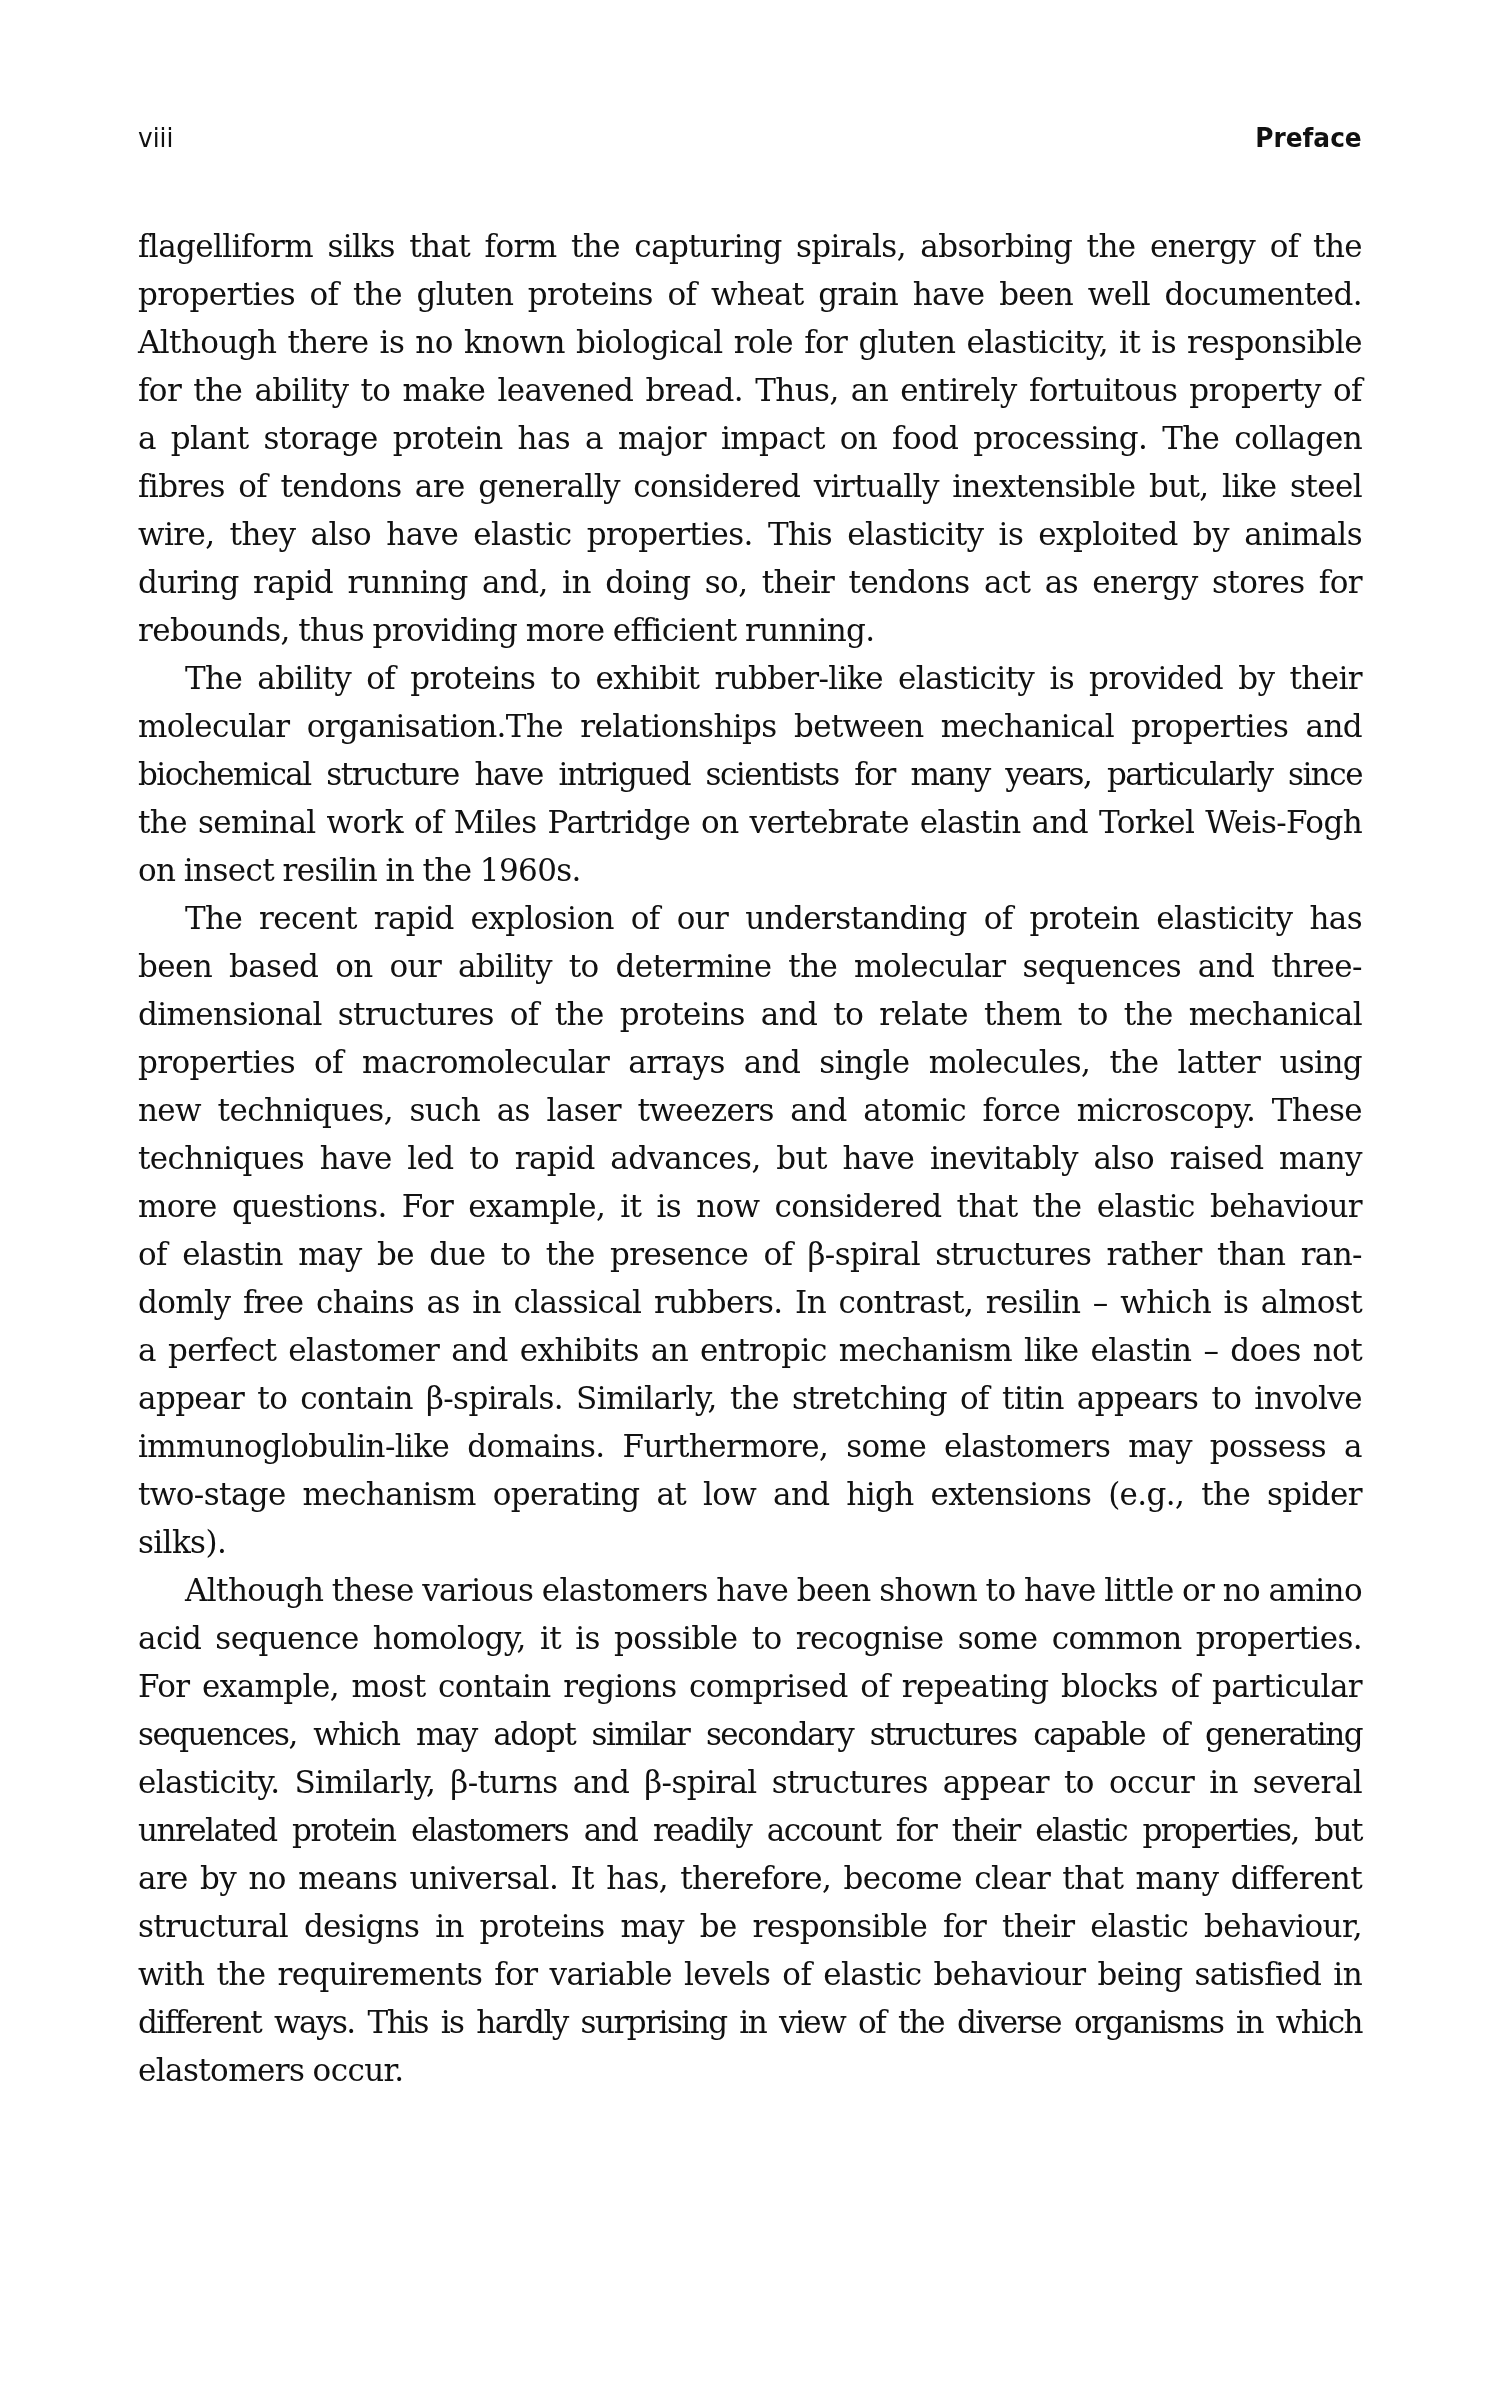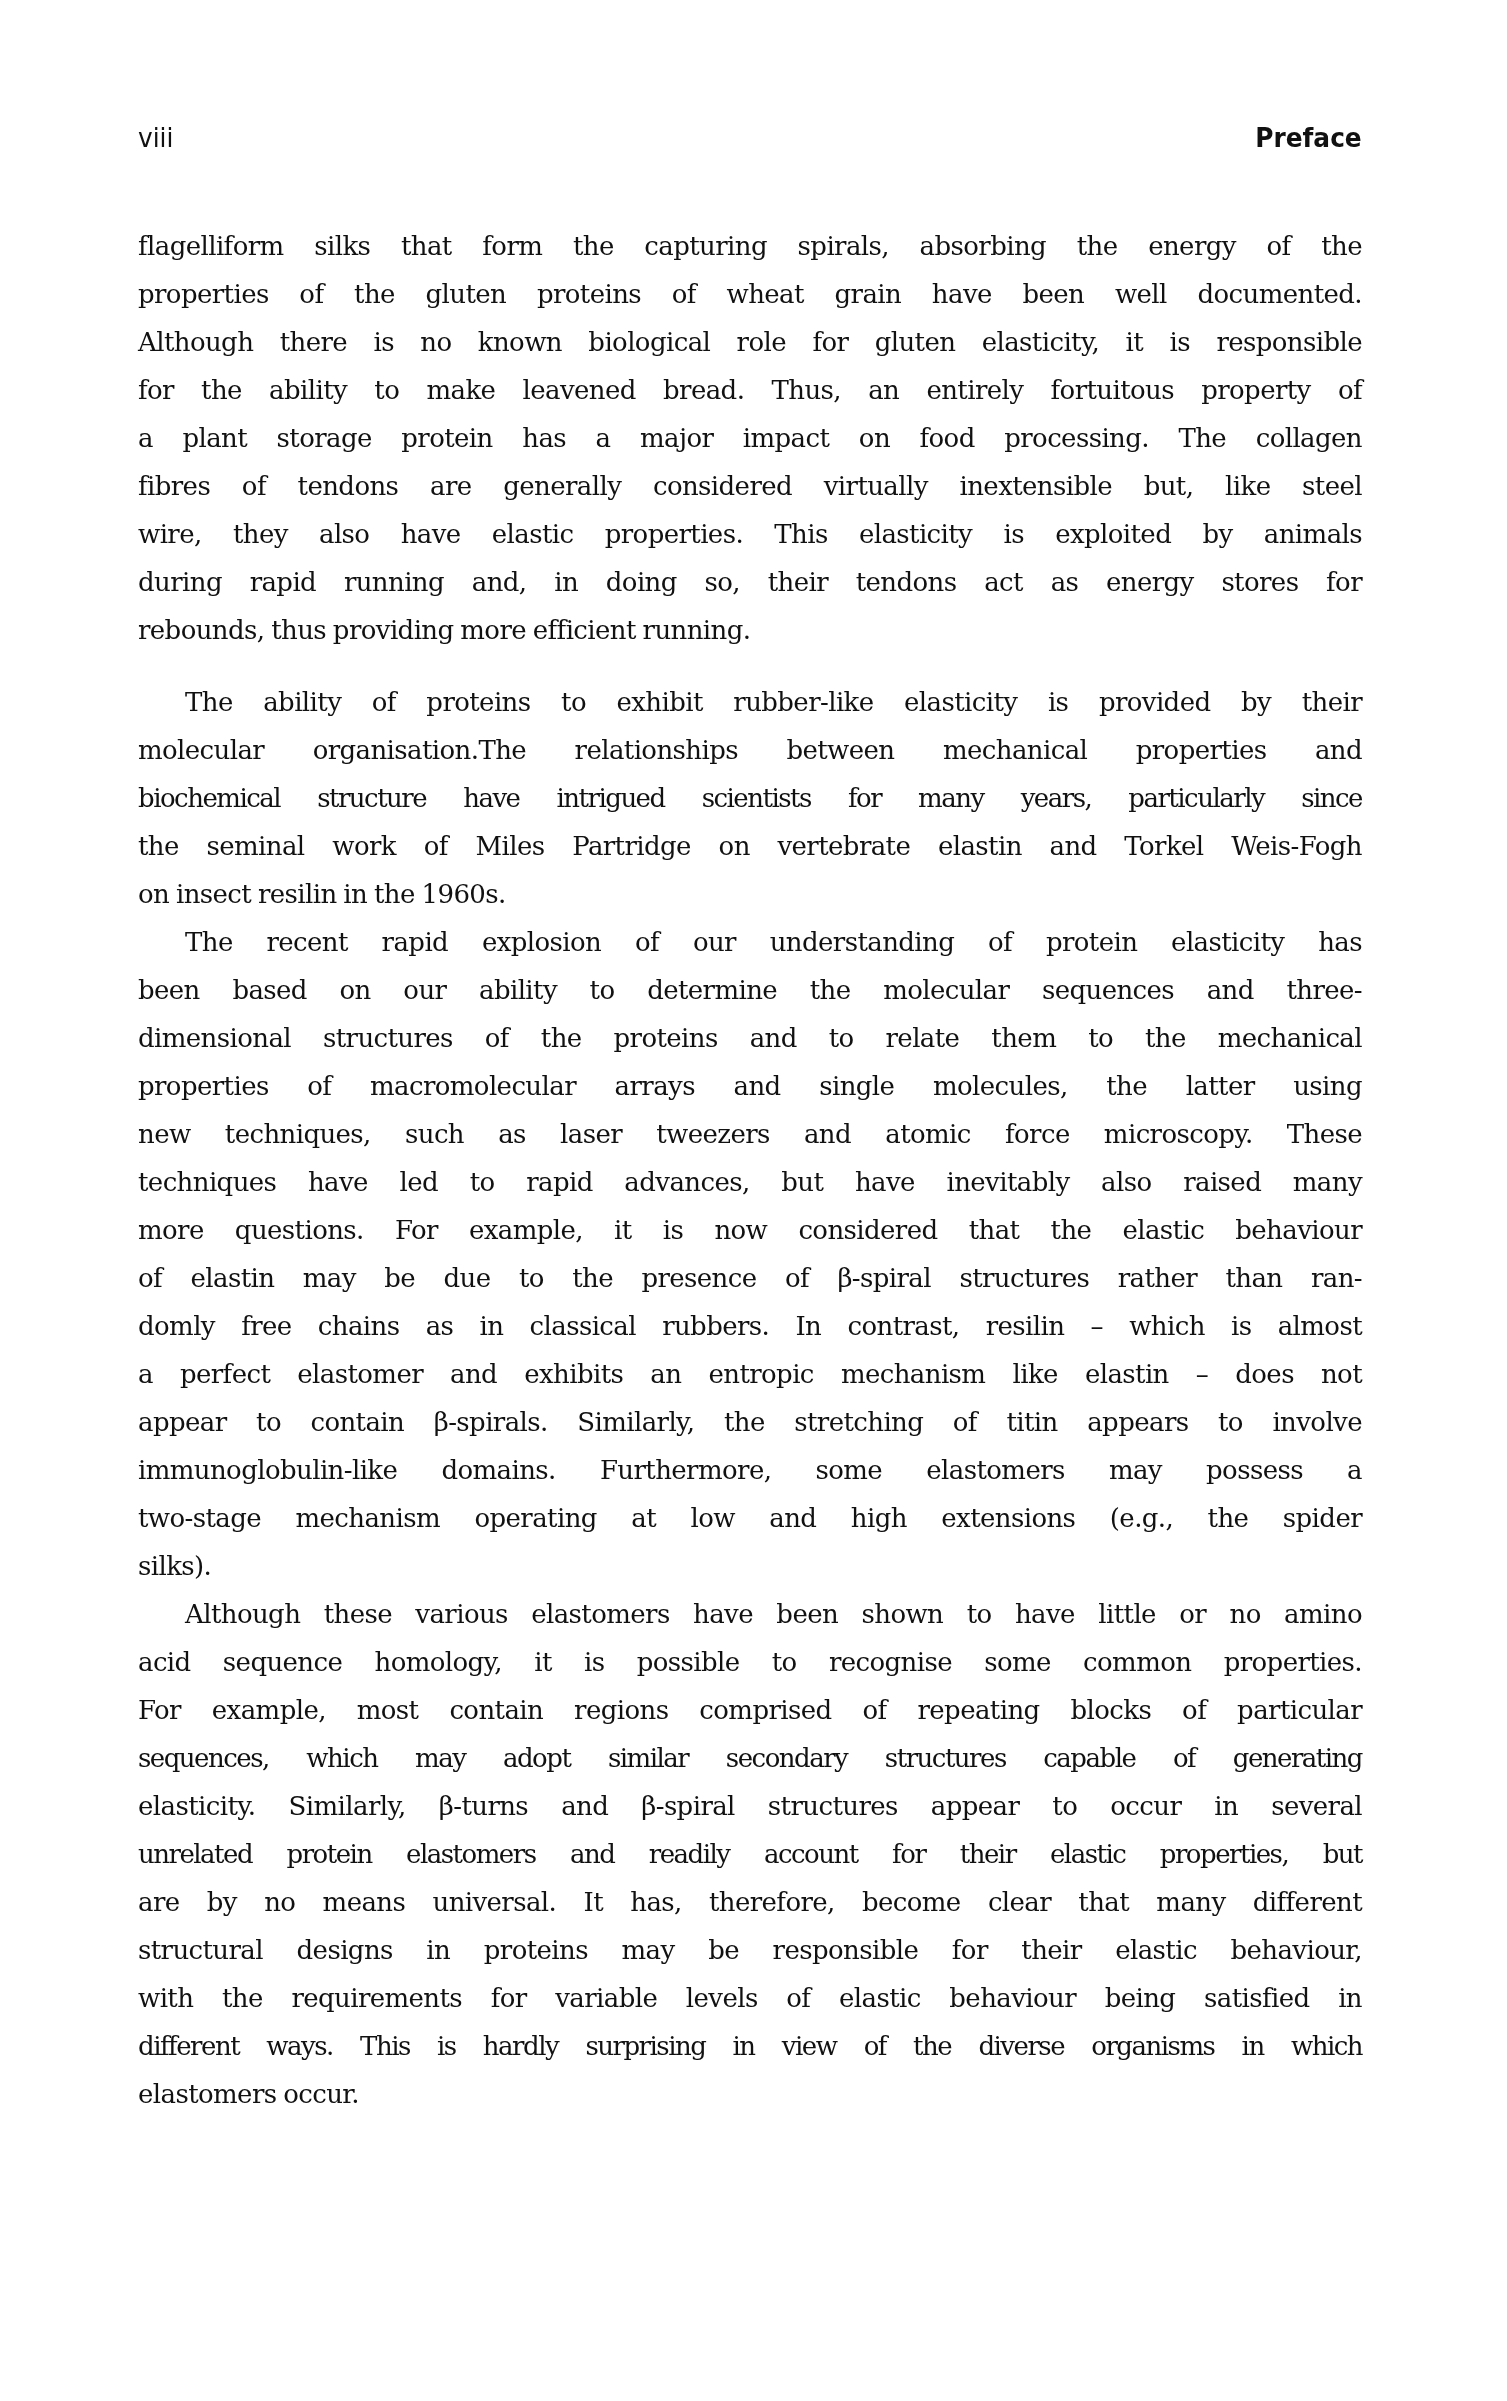--- a/index.html
+++ b/index.html
@@ -46,21 +46,21 @@
     font-weight: bold;
     transform: scaleX(0.92);
     transform-origin: right center;
   }
   .body-text {
     position: absolute;
     left: 138px;
     top: 222px;
     width: 1224px;
     font-family: "DejaVu Serif", "Liberation Serif", serif;
-    font-size: 26px;
+    font-size: 31px;
     line-height: 48px;
   }
   .para { margin: 0; padding: 0; }
   .line {
     display: block;
     white-space: nowrap;
     text-align: justify;
     text-align-last: justify;
     height: 48px;
     overflow: visible;
@@ -88,21 +88,21 @@
         <span class="line" style="display: block;">properties of the gluten proteins of wheat grain have been well documented.</span>
         <span class="line" style="display: block;">Although there is no known biological role for gluten elasticity, it is responsible</span>
         <span class="line" style="display: block;">for the ability to make leavened bread. Thus, an entirely fortuitous property of</span>
         <span class="line" style="display: block;">a plant storage protein has a major impact on food processing. The collagen</span>
         <span class="line" style="display: block;">fibres of tendons are generally considered virtually inextensible but, like steel</span>
         <span class="line" style="display: block;">wire, they also have elastic properties. This elasticity is exploited by animals</span>
         <span class="line" style="display: block;">during rapid running and, in doing so, their tendons act as energy stores for</span>
         <span class="line last" style="display: block; text-align: right;">rebounds, thus providing more efficient running.</span>
       </div>
       <div class="para">
-        <span class="line indent" style="display: block; margin-top: 24px;">The ability of proteins to exhibit rubber-like elasticity is provided by their</span>
+        <span class="line indent" style="display: block;">The ability of proteins to exhibit rubber-like elasticity is provided by their</span>
         <span class="line" style="display: block;">molecular organisation.The relationships between mechanical properties and</span>
         <span class="line tight" style="display: block;">biochemical structure have intrigued scientists for many years, particularly since</span>
         <span class="line" style="display: block;">the seminal work of Miles Partridge on vertebrate elastin and Torkel Weis-Fogh</span>
         <span class="line last" style="display: block;">on insect resilin in the 1960s.</span>
       </div>
       <div class="para">
         <span class="line indent" style="display: block;">The recent rapid explosion of our understanding of protein elasticity has</span>
         <span class="line" style="display: block;">been based on our ability to determine the molecular sequences and three-</span>
         <span class="line" style="display: block;">dimensional structures of the proteins and to relate them to the mechanical</span>
         <span class="line" style="display: block;">properties of macromolecular arrays and single molecules, the latter using</span>

